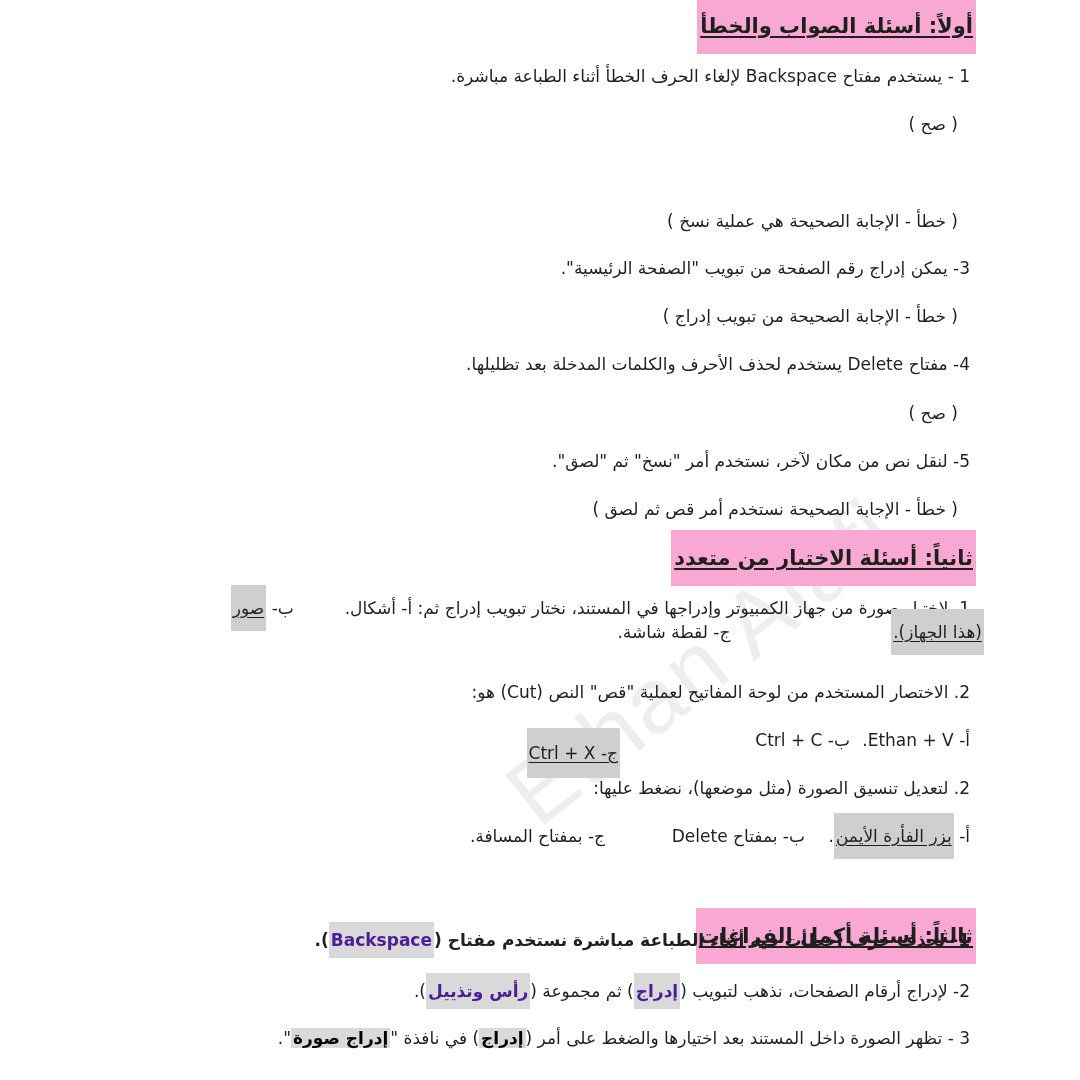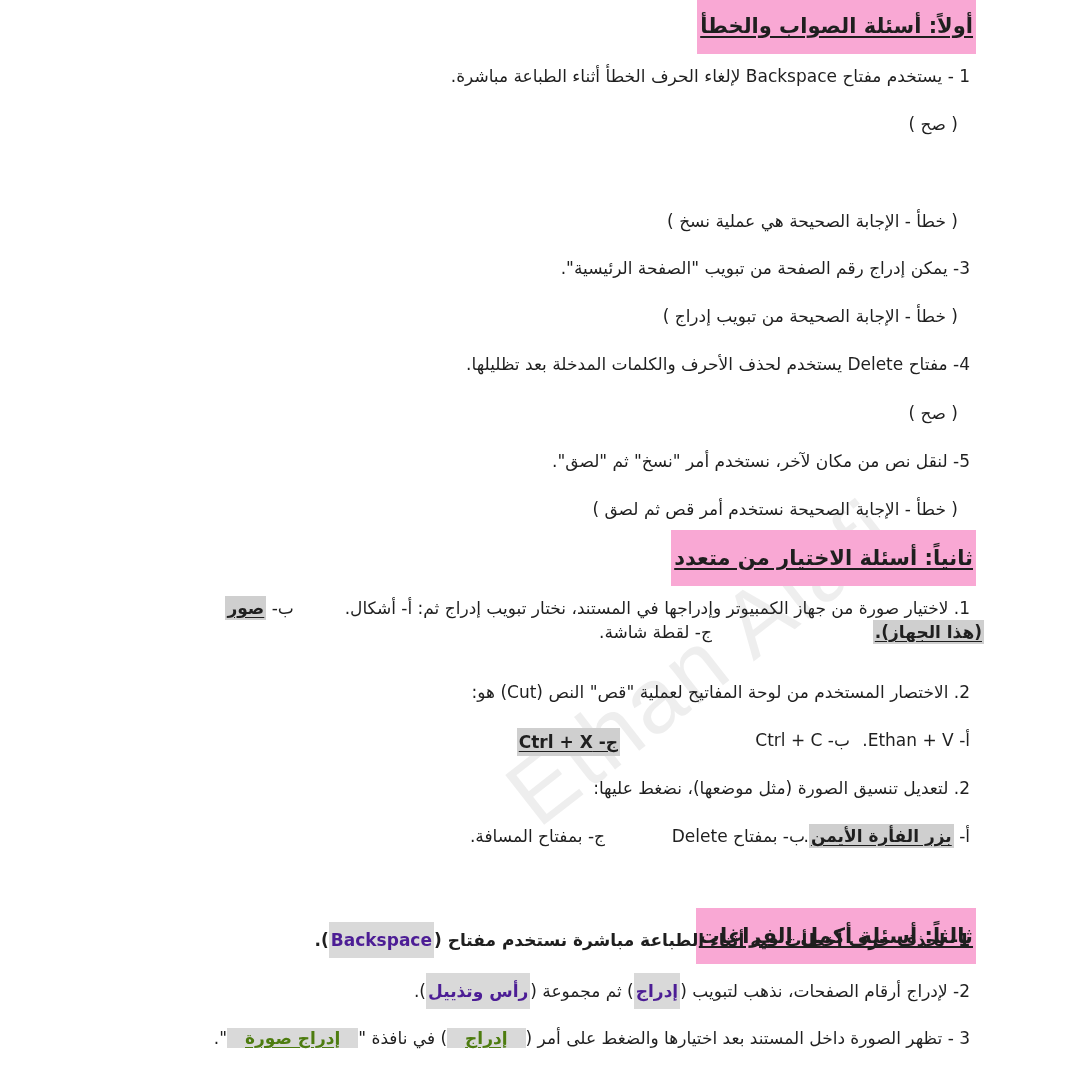--- a/index.html
+++ b/index.html
@@ -31,39 +31,38 @@
     font-weight: bold;
     font-size: 21px;
     text-decoration: underline;
     text-decoration-thickness: 2px;
     text-underline-offset: 3px;
     background: #f9a8d4;
     padding: 16px 3px;
   }
   .hl-gray {
     background: #cfcfcf;
-    font-weight: bold;
+    font-weight: normal;
     text-decoration: underline;
     text-underline-offset: 3px;
-    padding: 2px 2px;
+    padding: 13px 2px;
     text-align: center;
   }
   .hl-green {
     background: #d9d9d9;
     color: #4c1d95;
     font-weight: bold;
     padding: 8px 2px;
   }
   .hl-green-u {
     background: #d9d9d9;
-    color: #4d7c0f;
+    color: #000000;
     font-weight: bold;
-    text-decoration: underline;
     text-underline-offset: 3px;
-    padding: 0 18px;
+    padding: 0 2px;
   }
   .bold { font-weight: bold; }
   .ltr { direction: ltr; unicode-bidi: embed; }
   .watermark {
     position: absolute;
     left: 470px;
     top: 610px;
     font-size: 92px;
     color: rgba(120,120,120,0.13);
     transform: rotate(-38deg);

